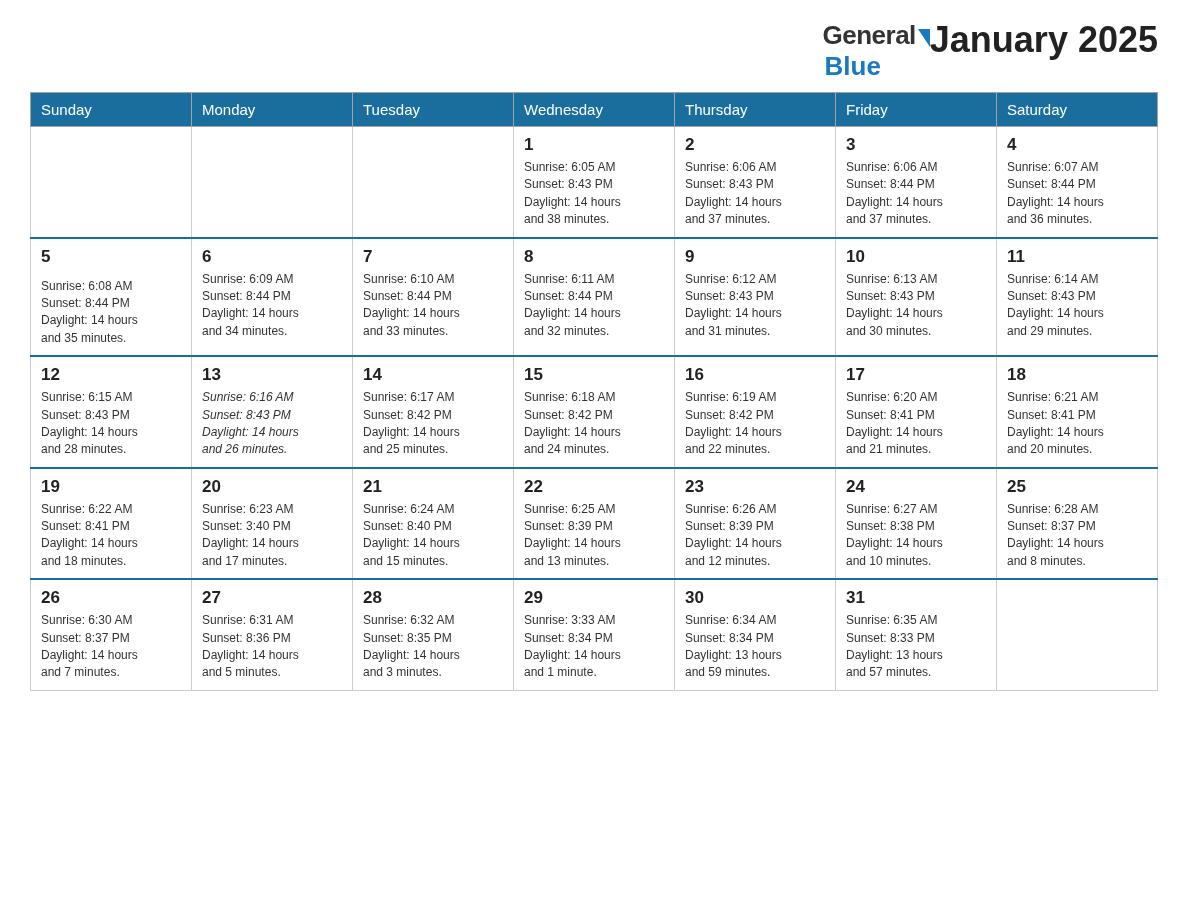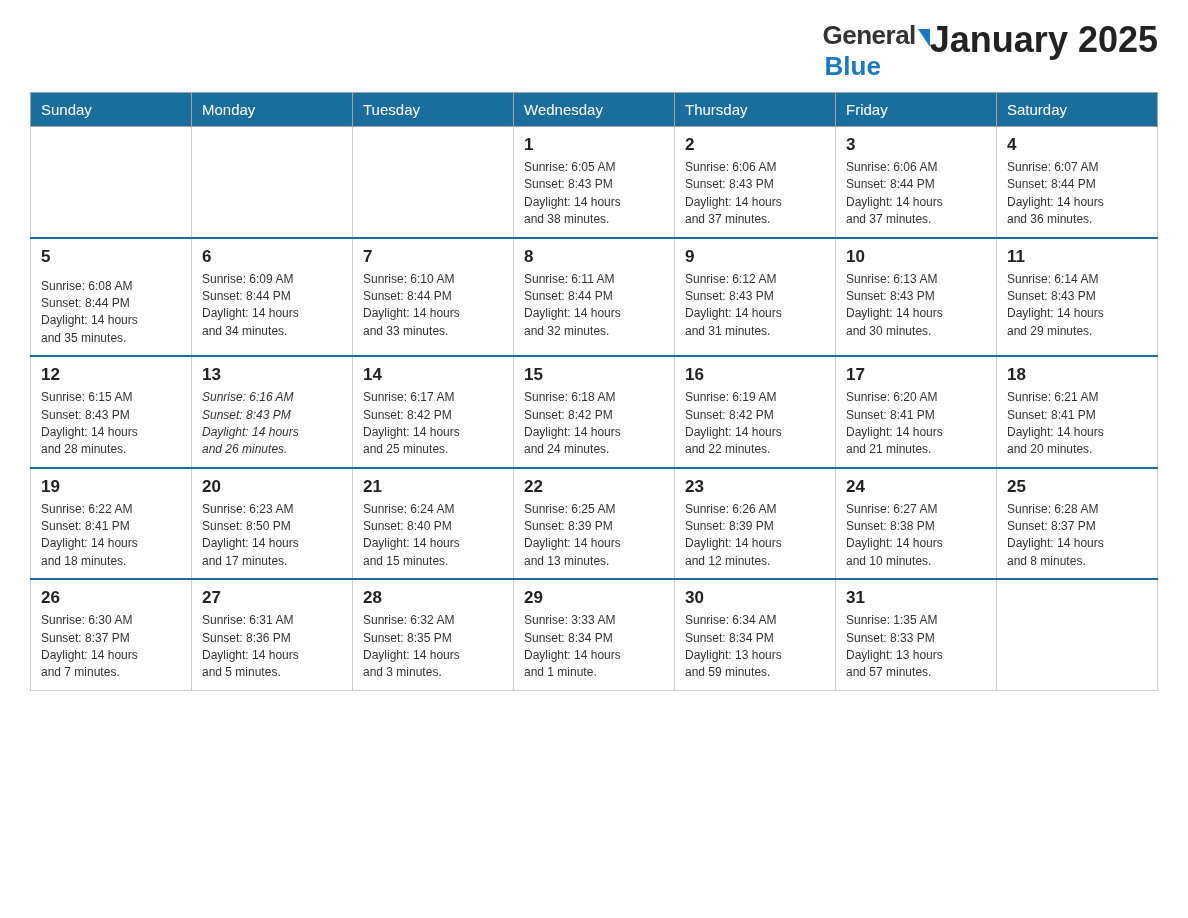--- a/index.html
+++ b/index.html
@@ -270,21 +270,21 @@
         <td>
           <span class="day-num">19</span>
           <div class="day-info" style="white-space: pre-line;">Sunrise: 6:22 AM
 Sunset: 8:41 PM
 Daylight: 14 hours
 and 18 minutes.</div>
         </td>
         <td>
           <span class="day-num">20</span>
           <div class="day-info" style="white-space: pre-line;">Sunrise: 6:23 AM
-Sunset: 8:50 PM
+Sunset: 3:40 PM
 Daylight: 14 hours
 and 17 minutes.</div>
         </td>
         <td>
           <span class="day-num">21</span>
           <div class="day-info" style="white-space: pre-line;">Sunrise: 6:24 AM
 Sunset: 8:40 PM
 Daylight: 14 hours
 and 15 minutes.</div>
         </td>
@@ -348,21 +348,21 @@
         </td>
         <td>
           <span class="day-num">30</span>
           <div class="day-info" style="white-space: pre-line;">Sunrise: 6:34 AM
 Sunset: 8:34 PM
 Daylight: 13 hours
 and 59 minutes.</div>
         </td>
         <td>
           <span class="day-num">31</span>
-          <div class="day-info" style="white-space: pre-line;">Sunrise: 1:35 AM
+          <div class="day-info" style="white-space: pre-line;">Sunrise: 6:35 AM
 Sunset: 8:33 PM
 Daylight: 13 hours
 and 57 minutes.</div>
         </td>
         <td class="empty-cell"></td>
       </tr>
     </tbody>
 </table>
 
 </body></html>

